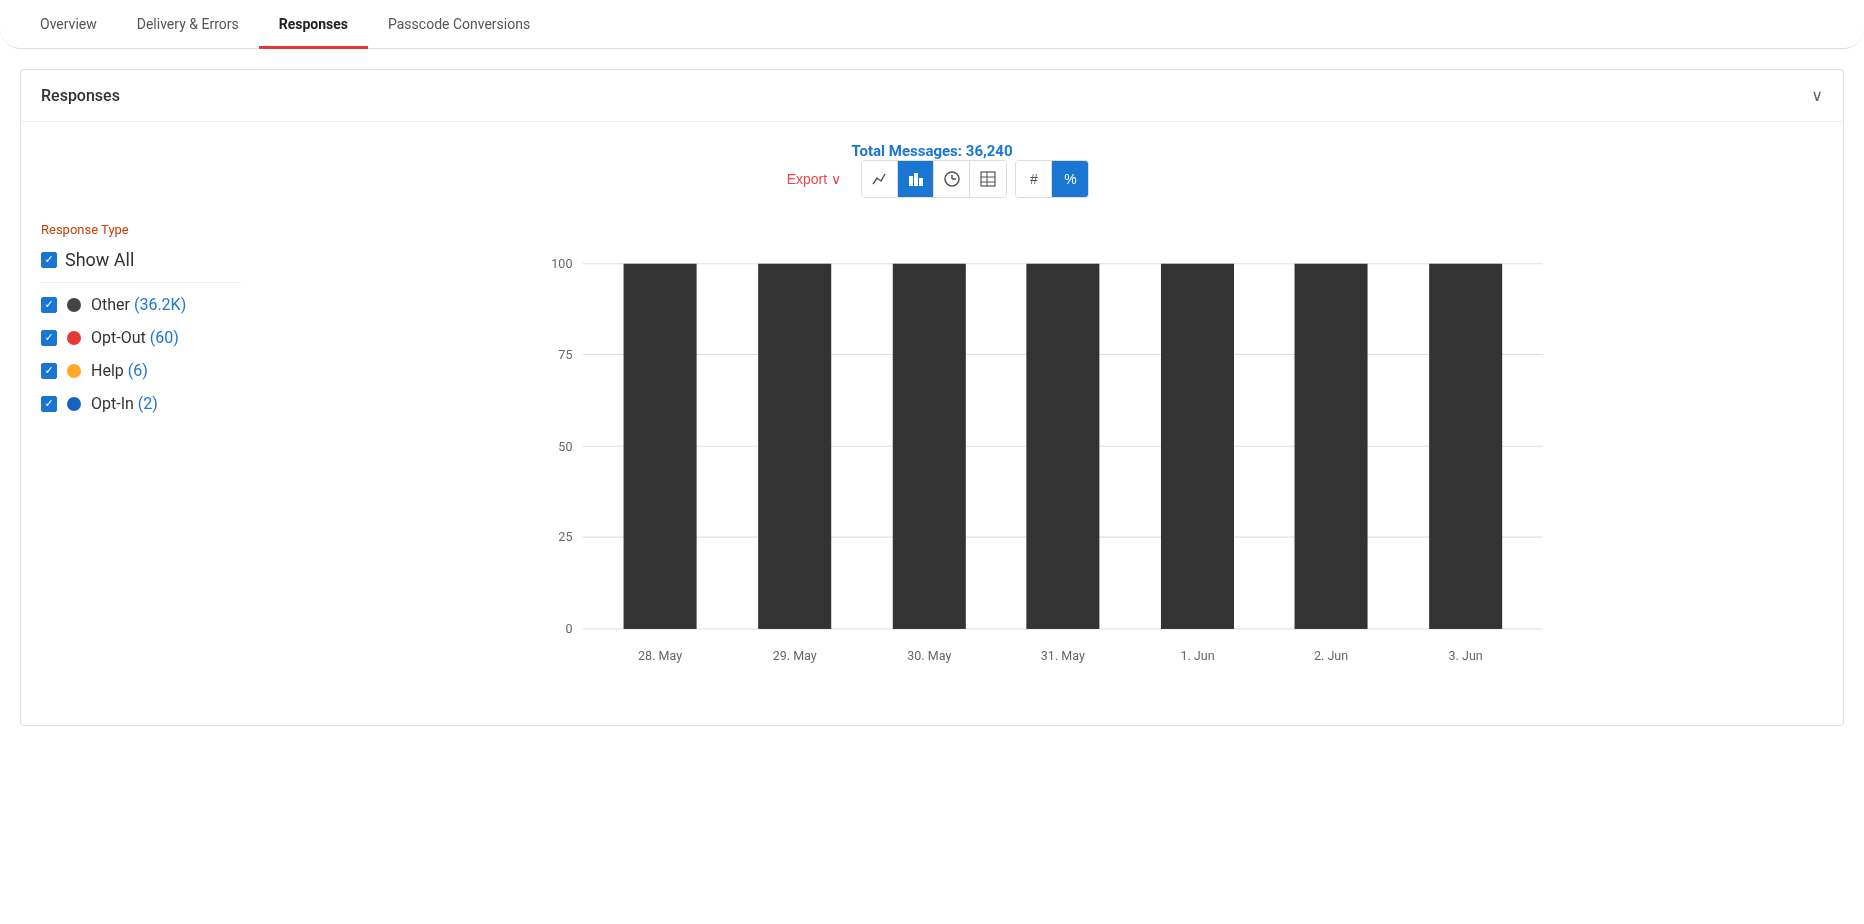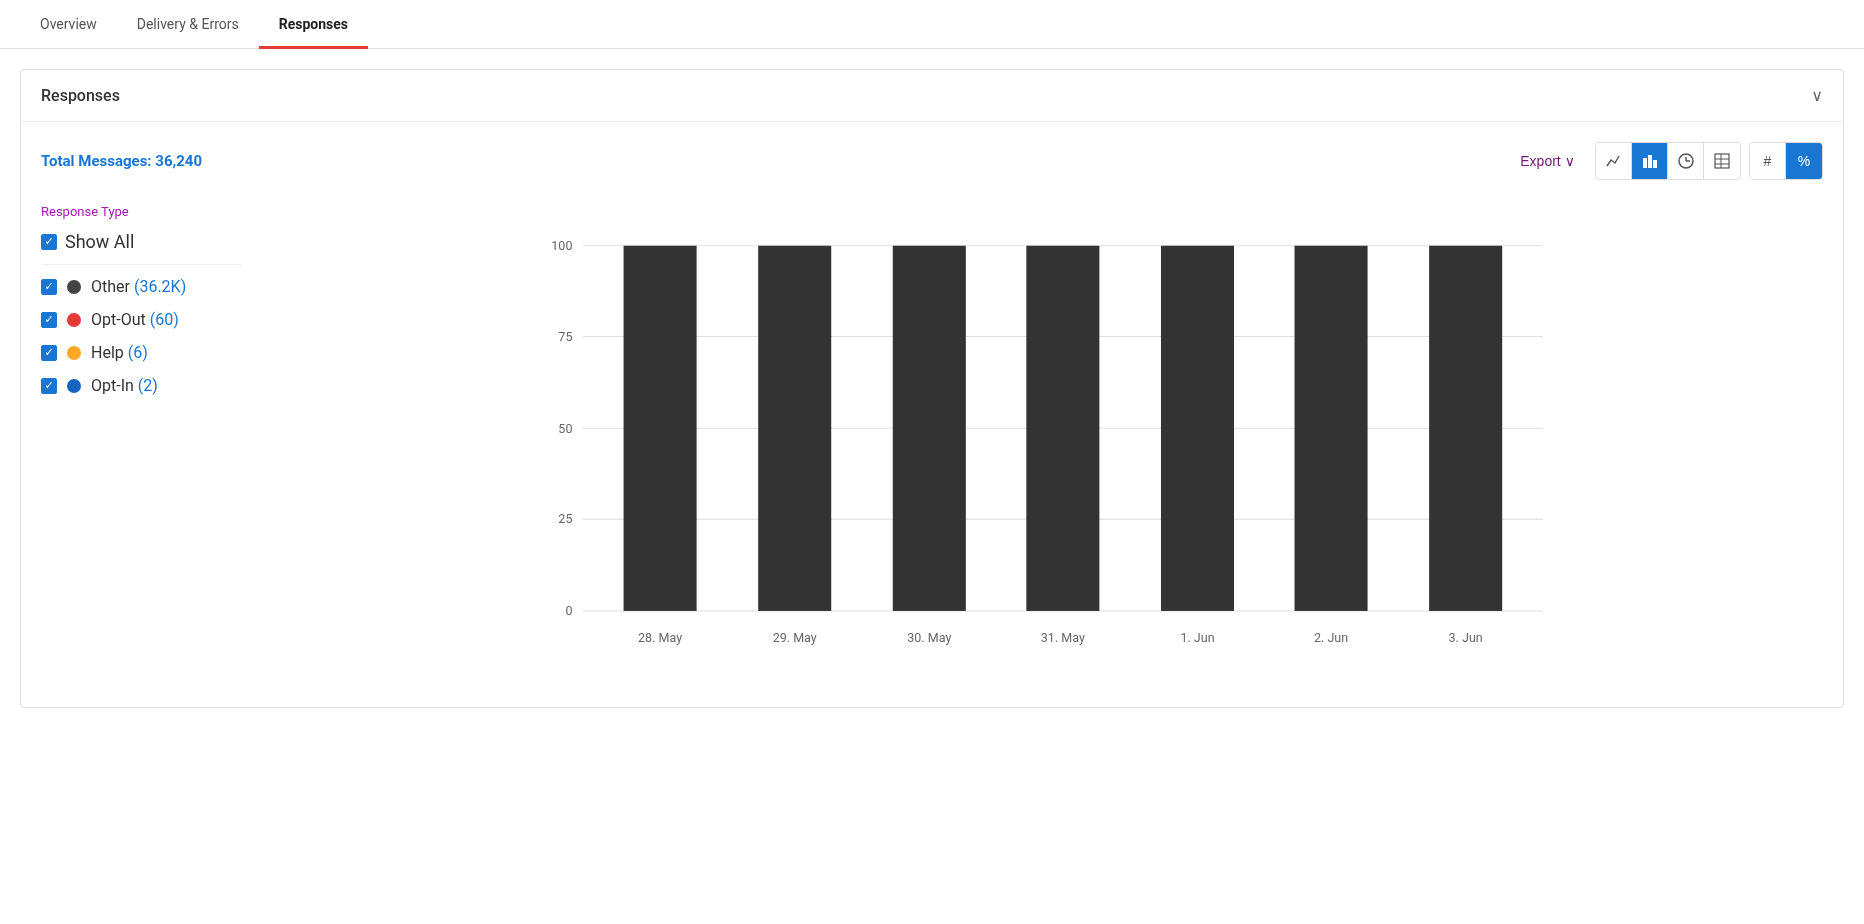--- a/index.html
+++ b/index.html
@@ -15,20 +15,21 @@
       padding: 0;
     }
 
     
     .tabs-bar {
       display: flex;
       align-items: center;
       border-bottom: 1px solid #ddd;
       padding: 0 20px;
       background: #fff;
+      border-radius: 21px;
     }
     .tab-item {
       padding: 16px 20px;
       cursor: pointer;
       color: #555;
       font-size: 14px;
       position: relative;
       white-space: nowrap;
     }
     .tab-item.active {
@@ -78,20 +79,21 @@
     .card-body {
       padding: 20px;
     }
 
     
     .top-row {
       display: flex;
       justify-content: space-between;
       align-items: center;
       margin-bottom: 24px;
+      flex-direction: column;
     }
     .total-messages {
       font-size: 15px;
       font-weight: 700;
       color: #333;
     }
     .total-messages span {
       color: #1976d2;
     }
 
@@ -102,21 +104,21 @@
     }
     .export-btn {
       display: flex;
       align-items: flex-end;
       gap: 4px;
       padding: 6px 12px;
       border: none;
       background: none;
       cursor: pointer;
       font-size: 14px;
-      color: #701a75;
+      color: #ef4444;
     }
     .icon-group {
       display: flex;
       border: 1px solid #ddd;
       border-radius: 4px;
       overflow: hidden;
     }
     .icon-btn {
       width: 36px;
       height: 36px;
@@ -167,21 +169,21 @@
       gap: 20px;
     }
 
     
     .legend-panel {
       width: 200px;
       flex-shrink: 0;
     }
     .response-type-label {
       font-size: 13px;
-      color: #a21caf;
+      color: #c2410c;
       margin-bottom: 12px;
     }
     .show-all-row {
       display: flex;
       align-items: center;
       gap: 8px;
       margin-bottom: 12px;
       padding-bottom: 12px;
       border-bottom: 1px solid #eee;
     }
@@ -247,20 +249,21 @@
   </style>
 </head>
 <body>
 
 <div class="page-wrapper">
 
   <div class="tabs-bar">
     <div class="tab-item">Overview</div>
     <div class="tab-item">Delivery &amp; Errors</div>
     <div class="tab-item active">Responses</div>
+    <div class="tab-item">Passcode Conversions</div>
   </div>
 
   <div class="main-content">
 
     <div class="card">
 
       <div class="card-header">
         <span class="card-title">Responses</span>
         <span class="chevron-icon">∨</span>
       </div>

